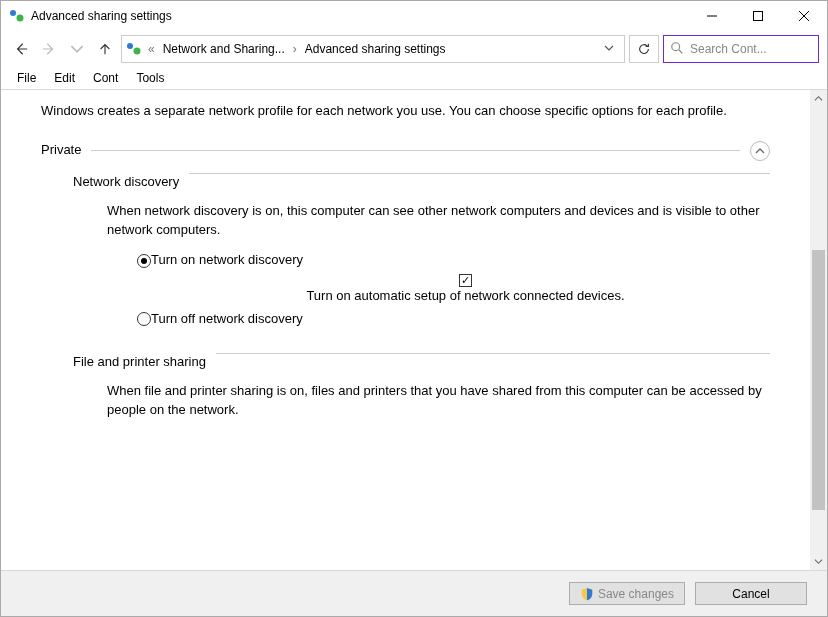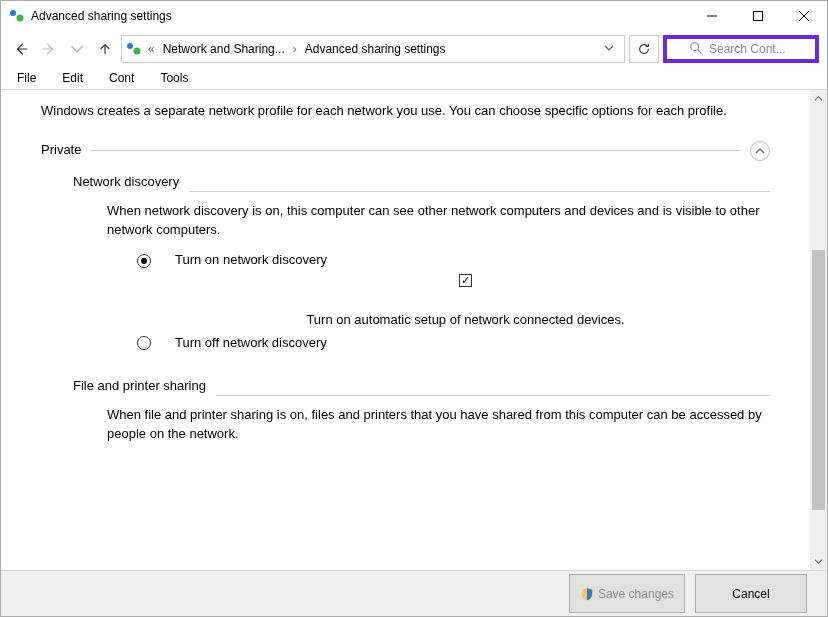--- a/index.html
+++ b/index.html
@@ -71,37 +71,37 @@
     .addr-seg.crumbs { overflow:hidden; text-overflow: ellipsis; }
     .addr-sep { color: #777; padding: 0 2px; }
     .addr-drop { margin-left: auto; color:#555; padding: 0 6px; }
     .refreshbtn {
       width: 30px; height: 28px; border: 1px solid #ccc;
       display:flex;align-items:center;justify-content:center;
       color:#333;
     }
     .searchbox {
       width: 156px; height: 28px;
-      border: 4px solid #6d28d9;
+      border: 1px solid #6d28d9;
       display: flex; align-items: center;
-      padding: 0 22px; gap: 6px;
+      padding: 0 6px; gap: 6px;
       color: #777;
     }
     .searchbox input {
       border: none; outline: none; flex:1; font-size: 12px;
       color: #333; min-width: 0;
     }
     .searchbox input::placeholder { color: #888; }
 
     
     .menubar {
       height: 22px;
       display: flex;
       align-items: center;
-      gap: 10px;
+      gap: 2px;
       padding: 0 8px;
       font-size: 12px;
     }
     .menuitem { padding: 2px 8px; }
 
     
     .content-wrap {
       flex: 1;
       display: flex;
       min-height: 0;
@@ -147,33 +147,33 @@
     .chev-circle {
       width: 20px; height: 20px; border:1px solid #bbb; border-radius:50%;
       display:flex;align-items:center;justify-content:center;
       color:#555;
     }
 
     .subsection {
       margin-left: 32px;
     }
     .sub-header {
-      display:flex; align-items:flex-end; gap:10px; margin: 4px 0 10px 0;
+      display:flex; align-items:flex-start; gap:10px; margin: 4px 0 10px 0;
     }
     .sub-header .label { font-size: 13px; white-space:nowrap; }
     .sub-header .rule { flex:1; height:1px; background:#ccc; }
 
     .desc {
       margin: 0 0 12px 34px;
       max-width: 660px;
     }
 
     .options { margin-left: 64px; }
     .opt-row {
-      display:flex; align-items:center; gap:24px;
+      display:flex; align-items:center; gap:0;
       margin: 4px 0;
       font-size: 13px;
       text-align: center;
     }
     .radio {
       width: 14px; height: 14px; border:1px solid #333; border-radius:50%;
       display:inline-flex; align-items:center; justify-content:center;
       flex-shrink:0;
     }
     .radio.checked::after {
@@ -194,21 +194,21 @@
       background: #f0f0f0;
       border-top: 1px solid #d9d9d9;
       display:flex;
       align-items:center;
       justify-content:flex-end;
       gap: 10px;
       padding: 0 20px;
     }
     .btn {
       min-width: 112px;
-      height: 39px;
+      height: 23px;
       border: 1px solid #adadad;
       background: #e1e1e1;
       display:flex; align-items:center; justify-content:center;
       gap:4px;
       font-size: 12px;
       padding: 0 10px;
     }
     .btn.disabled { color:#888; }
     .shield {
       width:14px;height:14px;

